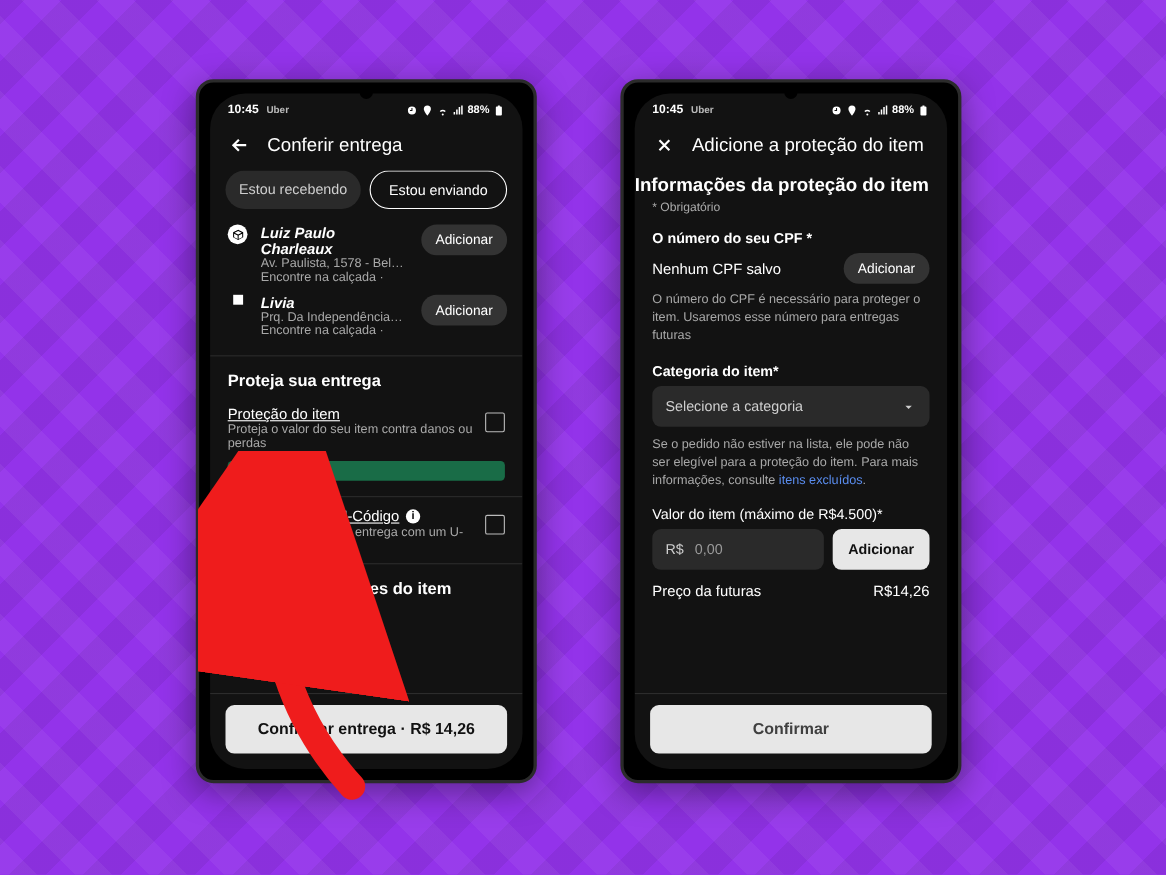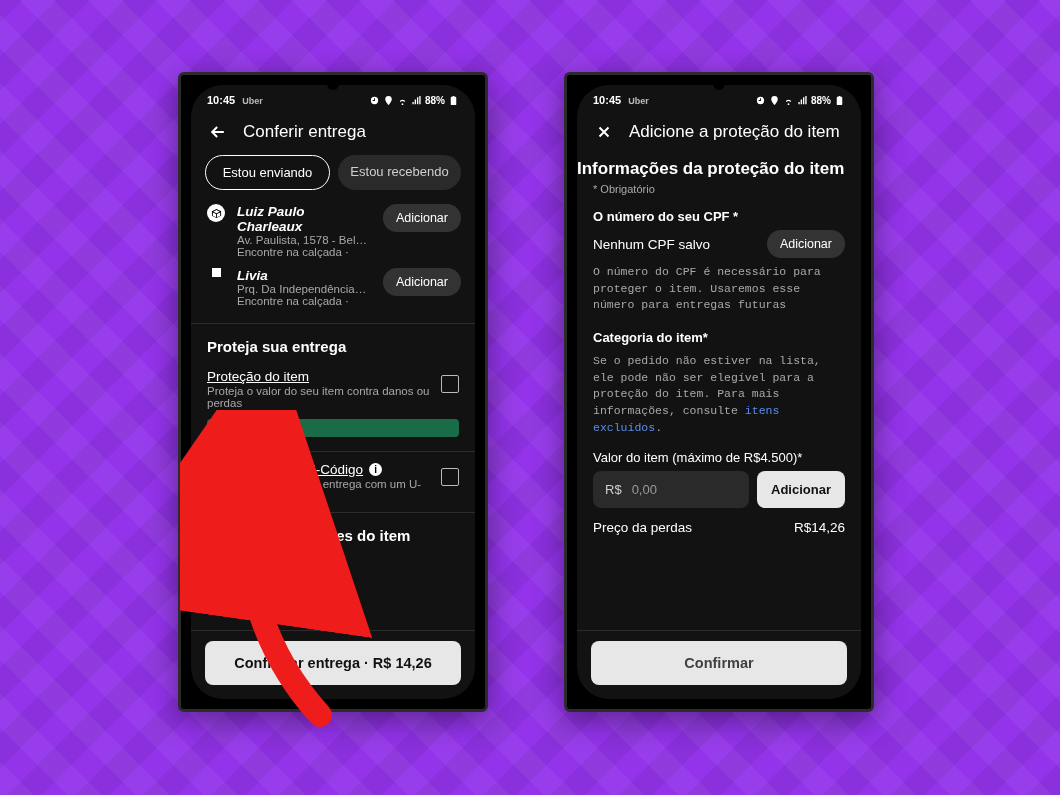--- a/index.html
+++ b/index.html
@@ -12,21 +12,21 @@
       repeating-linear-gradient(-45deg, rgba(0,0,0,0.06) 0 24px, transparent 24px 48px);
     font-family: -apple-system, "Segoe UI", Arial, sans-serif;
     position: relative;
     overflow: hidden;
   }
   .phone {
     position: absolute;
     width: 310px;
     height: 640px;
     background: #000;
-    border-radius: 6px;
+    border-radius: 16px;
     border: 3px solid #2b2b2b;
     box-shadow: 0 8px 30px rgba(0,0,0,0.4), inset 0 0 0 10px #000;
     overflow: hidden;
   }
   .phone.left { left: 178px; top: 72px; }
   .phone.right { left: 564px; top: 72px; }
   .screen {
     position: absolute;
     inset: 10px;
     background: #121212;
@@ -85,21 +85,21 @@
     border-top: 1px solid #2c2c2c;
   }
   .big-btn {
     width:100%; background:#e7e7e7; color:#111; border:none; border-radius:8px;
     padding:14px 0; font-size:14.5px; font-weight:600;
   }
   .section-block { padding: 0 16px;}
   .form-label { font-size:13px; margin: 8px 0 6px;}
   .req-note { font-size:11px; color:#aaa; margin-top:2px;}
   .inline-row { display:flex; align-items:center; justify-content:space-between; gap:10px; margin:6px 0;}
-  .muted { font-size:11.5px; color:#a8a8a8; line-height:1.45;font-family:Liberation Mono, monospace;}
+  .muted { font-size:11.5px; color:#a8a8a8; line-height:1.45;}
   .select-box, .input-box {
     width:100%; background:#2a2a2a; border:none; border-radius:8px; padding:11px 12px;
     color:#cfcfcf; font-size:13px; display:flex; align-items:center; justify-content:space-between;
   }
   .money-row { display:flex; gap:8px; align-items:center; margin-top:4px;}
   .money-input {
     flex:1; background:#2a2a2a; border:none; border-radius:8px; padding:11px 12px;
     color:#cfcfcf; font-size:13px; display:flex; gap:10px; align-items:center;
   }
   .add-btn { background:#e7e7e7; color:#111; border:none; border-radius:8px; padding:11px 14px; font-size:13px; font-weight:600;}
@@ -148,22 +148,22 @@
       <div class="icon-btn">
         <svg width="20" height="20" viewBox="0 0 24 24" fill="none" stroke="#fff" stroke-width="2.4">
             <path d="M19 12H5M11 18l-6-6 6-6"></path>
           </svg>
       </div>
       <div>Conferir entrega</div>
     </div>
 
     <div class="body-scroll">
       <div class="seg-row">
+        <div class="seg inactive">Estou recebendo</div>
         <div class="seg active">Estou enviando</div>
-        <div class="seg inactive">Estou recebendo</div>
       </div>
 
 
       <div class="trip-row">
         <div class="tl">
           <div class="tl-dot">
             <svg width="11" height="11" viewBox="0 0 24 24" fill="#000">
                 <path d="M12 2L2 7v10l10 5 10-5V7zm0 2.3L19 8l-7 3.5L5 8zM4 9.6l7 3.5v7.3l-7-3.5zm16 0v7.3l-7 3.5v-7.3z"></path>
               </svg>
           </div>
@@ -269,35 +269,41 @@
         <div class="req-note">* Obrigatório</div>
 
         <div class="form-label" style="font-weight:600;margin-top:14px">O número do seu CPF *</div>
         <div class="inline-row">
           <div style="font-size:13.5px">Nenhum CPF salvo</div>
           <button class="pill-btn">Adicionar</button>
         </div>
         <div class="muted">O número do CPF é necessário para proteger o item. Usaremos esse número para entregas futuras</div>
 
         <div class="form-label" style="font-weight:600;margin-top:16px">Categoria do item*</div>
+        <div class="select-box">
+          <span>Selecione a categoria</span>
+          <svg width="14" height="14" viewBox="0 0 24 24" fill="#cfcfcf">
+              <path d="M7 10l5 5 5-5z"></path>
+            </svg>
+        </div>
         <div class="muted" style="margin-top:8px">
           <span>Se o pedido não estiver na lista, ele pode não ser elegível para a proteção do item. Para mais informações, consulte </span><span class="link">itens excluídos</span>.
         </div>
 
         <div class="form-label" style="font-weight:400;margin-top:14px">Valor do item (máximo de R$4.500)*</div>
         <div class="money-row">
           <div class="money-input">
             <span>R$</span>
             <span style="color:#9a9a9a">0,00</span>
           </div>
           <button class="add-btn">Adicionar</button>
         </div>
 
         <div class="price-row">
-          <span>Preço da perdas</span>
+          <span>Preço da futuras</span>
           <span>R$14,26</span>
         </div>
       </div>
     </div>
 
     <div class="footer">
       <button class="confirm-btn">Confirmar</button>
     </div>
   </div>
 </div>

